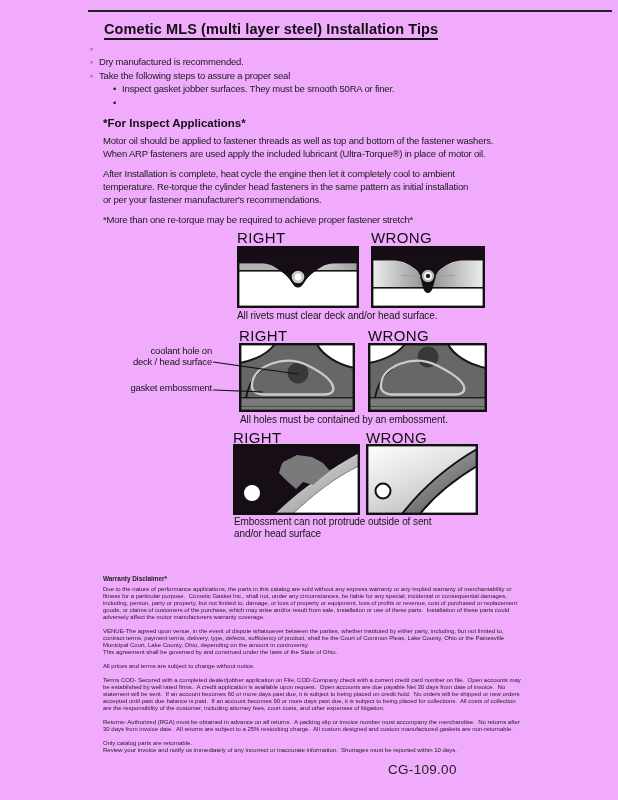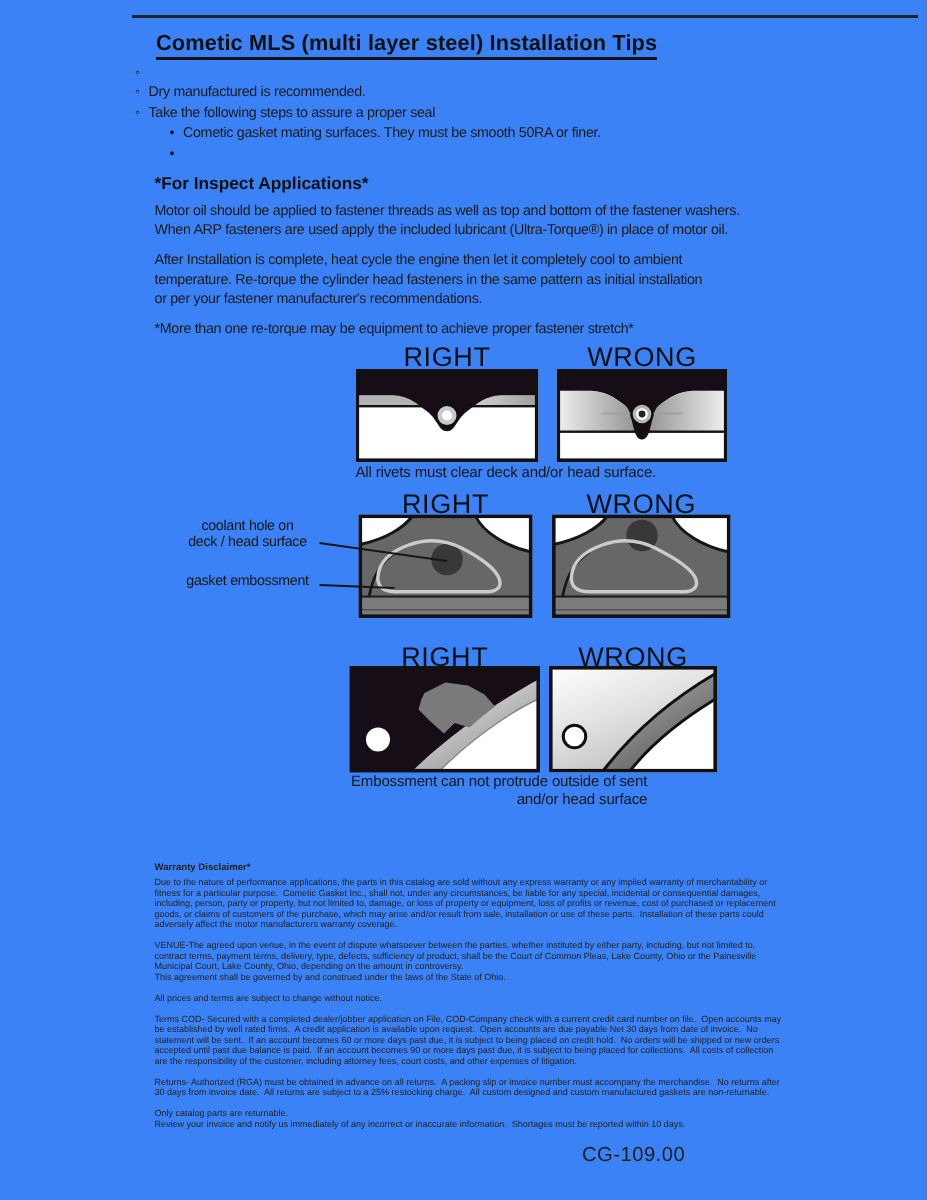--- a/index.html
+++ b/index.html
@@ -1,37 +1,37 @@
 <!DOCTYPE html>
 <html><head>
 <meta charset="utf-8">
 <style>
   html,body{margin:0;padding:0;background:#e9e9e9;}
   #page{
-    position:relative;width:618px;height:800px;margin:0 auto;background:#3b82f6;
+    position:relative;width:618px;height:800px;margin:0 auto;background:#f0abfc;
     font-family:"Liberation Sans", sans-serif;color:#1a1a1a;overflow:hidden;
   }
   .abs{position:absolute;}
   #top-rule{left:88px;top:10px;width:524px;height:2px;background:#232323;}
   #title{
     left:104px;top:21px;font-size:14.5px;font-weight:bold;color:#111;
     border-bottom:2px solid #111;padding-bottom:1px;letter-spacing:.1px;white-space:nowrap;
   }
   #tips{left:90px;top:42px;width:480px;font-size:9.5px;letter-spacing:-.2px;}
   .tip-row{display:flex;align-items:flex-start;line-height:13.4px;}
   .tip-row.sub{margin-left:23px;}
   .marker{width:9px;flex:0 0 9px;text-align:left;}
   #diesel{left:103px;top:117px;width:458px;}
   #diesel-heading{font-size:11.5px;font-weight:bold;color:#111;margin:0 0 5px 0;}
   .body-par{font-size:9.5px;line-height:13.2px;letter-spacing:-.2px;margin:0 0 6.5px 0;}
   .preline{white-space:pre-line;}
   .prewrap{white-space:pre-wrap;}
-  .dlabel{font-size:18px;color:#101010;text-align:center;letter-spacing:.4px;line-height:14px;}
-  .dcaption{font-size:10px;color:#161616;letter-spacing:-.1px;line-height:12px;text-align:right;}
-  .ann{font-size:9.5px;line-height:10.5px;color:#161616;text-align:center;letter-spacing:-.2px;}
+  .dlabel{font-size:15px;color:#101010;letter-spacing:.4px;line-height:14px;}
+  .dcaption{font-size:10px;color:#161616;letter-spacing:-.1px;line-height:12px;}
+  .ann{font-size:9.5px;line-height:10.5px;color:#161616;text-align:right;letter-spacing:-.2px;}
   #warranty{left:103px;top:575px;width:458px;color:#222;}
   #warranty-heading{font-size:6.4px;font-weight:bold;margin:0 0 3.5px 0;}
   .fine-par{font-size:6px;line-height:7.05px;margin:0 0 7px 0;}
   #doc-code{left:388px;top:762px;font-size:13.5px;color:#222;letter-spacing:.3px;}
   svg{display:block;}
 </style>
 </head>
 <body>
 
 <div id="page">
@@ -47,35 +47,35 @@
     <div class="tip-row">
       <span class="marker">◦</span>
       <span>Dry manufactured is recommended.</span>
     </div>
     <div class="tip-row">
       <span class="marker">◦</span>
       <span>Take the following steps to assure a proper seal</span>
     </div>
     <div class="tip-row sub">
       <span class="marker">•</span>
-      <span>Cometic gasket mating surfaces.  They must be smooth 50RA or finer.</span>
+      <span>Inspect gasket jobber surfaces.  They must be smooth 50RA or finer.</span>
     </div>
     <div class="tip-row sub">
       <span class="marker">•</span>
     </div>
   </div>
 
   <div id="diesel" class="abs">
     <div id="diesel-heading">*For Inspect Applications*</div>
     <p class="body-par preline">Motor oil should be applied to fastener threads as well as top and bottom of the fastener washers.
 When ARP fasteners are used apply the included lubricant (Ultra-Torque®) in place of motor oil.</p>
     <p class="body-par preline">After Installation is complete, heat cycle the engine then let it completely cool to ambient
 temperature. Re-torque the cylinder head fasteners in the same pattern as initial installation
 or per your fastener manufacturer's recommendations.</p>
-    <p class="body-par">*More than one re-torque may be equipment to achieve proper fastener stretch*</p>
+    <p class="body-par">*More than one re-torque may be required to achieve proper fastener stretch*</p>
   </div>
 
   <div class="abs dlabel" style="left:237px;top:231px;width:122px;">RIGHT</div>
   <div class="abs dlabel" style="left:371px;top:231px;width:114px;">WRONG</div>
 
   <div class="abs" style="left:237px;top:246px;">
     <svg width="122" height="62" viewBox="0 0 122 62">
       <defs>
         <linearGradient id="gwa" x1="0" y1="0" x2="1" y2="0">
           <stop offset="0" stop-color="#d9d9d9"></stop>
@@ -161,20 +161,21 @@
       <path d="M13,41 C14,31 22,24.5 33,20.5 C44,16.5 57,16.5 69,22.5 C81,28.5 94,36.5 96,43.5 C97.5,48.5 94,51.5 88,51.5 L25,51.5 C17,51.5 12,48 13,41 Z" fill="none" stroke="#cbcbcb" stroke-width="2.3"></path>
       <rect x="1.2" y="1.2" width="116.6" height="66.6" fill="none" stroke="#111111" stroke-width="2.4"></rect>
     </svg>
   </div>
 
   <svg class="abs" style="left:205px;top:344px;pointer-events:none;z-index:5;" width="120" height="60" viewBox="0 0 120 60">
     <line x1="8" y1="18" x2="93" y2="30" stroke="#161616" stroke-width="1.2"></line>
     <line x1="8" y1="46" x2="58" y2="48" stroke="#161616" stroke-width="1.2"></line>
   </svg>
 
+  <div class="abs dcaption" style="left:240px;top:414px;">All holes must be contained by an embossment.</div>
 
   <div class="abs dlabel" style="left:233px;top:431px;width:127px;">RIGHT</div>
   <div class="abs dlabel" style="left:366px;top:431px;width:112px;">WRONG</div>
 
   <div class="abs" style="left:233px;top:444px;">
     <svg width="127" height="71" viewBox="0 0 127 71">
       <defs>
         <linearGradient id="b3r" x1="0" y1="0" x2="0.8" y2="1">
           <stop offset="0" stop-color="#f2f2f2"></stop>
             <stop offset="1" stop-color="#8e8e8e"></stop>

